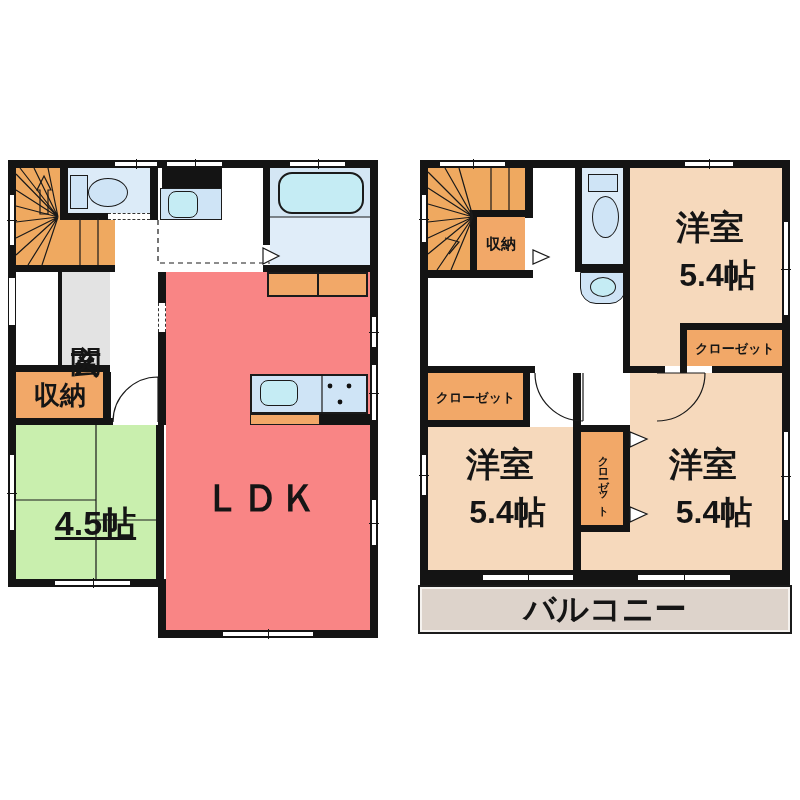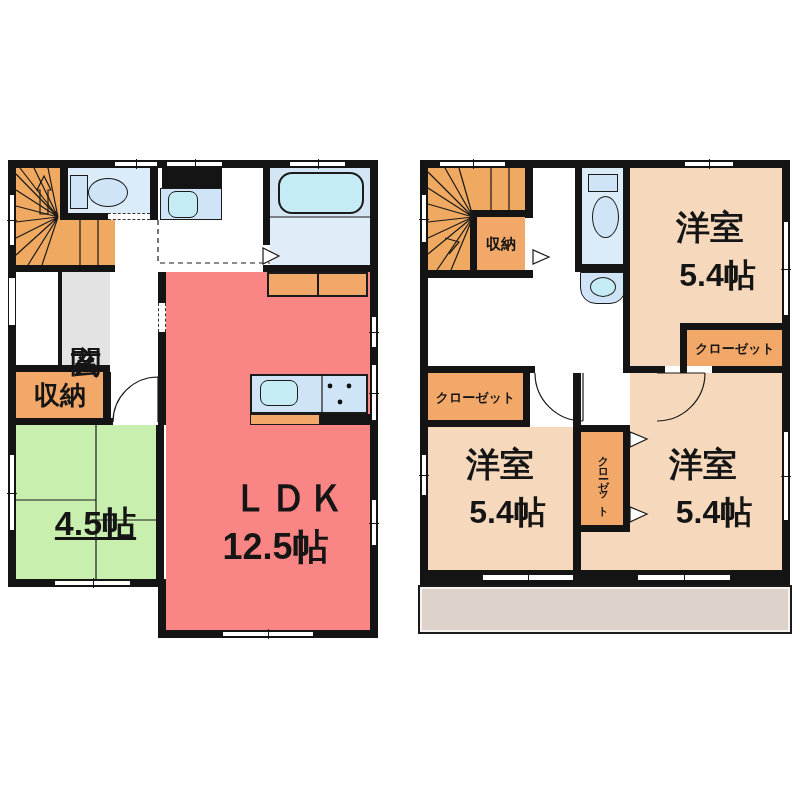--- a/index.html
+++ b/index.html
@@ -107,22 +107,21 @@
         <circle cx="322" cy="226" r="2.4"></circle>
         <circle cx="341" cy="226" r="2.4"></circle>
         <circle cx="332" cy="242" r="2.4"></circle>
       </g>
       <path fill="#fff" stroke="#1a1a1a" stroke-width="1.2" d="M255 88 L255 104 L271 96 Z"></path>
     </svg>
 
     <div class="label vert" style="left:54px;top:115px;width:48px;height:95px;font-size:30px;">玄関</div>
     <div class="label" style="left:8px;top:214px;width:88px;height:42px;font-size:26px;">収納</div>
     <div class="label" style="left:20px;top:340px;width:135px;height:46px;font-size:34px;text-decoration:underline;">4.5帖</div>
-    <div class="label" style="left:206px;top:315px;width:150px;height:46px;font-size:38px;text-align:center;">ＬＤＫ</div>
-    <div class="label" style="left:185px;top:365px;width:165px;height:44px;font-size:36px;">12.5帖</div>
+    <div class="label" style="left:178px;top:315px;width:150px;height:46px;font-size:38px;text-align:center;">ＬＤＫ</div>
   </section>
 
   <section class="plan" style="left:415px;top:160px;width:380px;height:478px;">
 
     <div class="fill" style="left:13px;top:8px;width:97px;height:42px;background:var(--c-stairs_orange);"></div>
     <div class="fill" style="left:13px;top:50px;width:42px;height:60px;background:var(--c-stairs_orange);"></div>
     <div class="fill" style="left:62px;top:57px;width:48px;height:53px;background:var(--c-storage_orange);"></div>
     <div class="fill" style="left:167px;top:8px;width:41px;height:96px;background:var(--c-water_floor);"></div>
     <div class="fill" style="left:215px;top:8px;width:152px;height:198px;background:var(--c-youshitsu_tan);"></div>
     <div class="fill" style="left:272px;top:170px;width:96px;height:36px;background:var(--c-storage_orange);"></div>
@@ -191,14 +190,15 @@
     <div class="label" style="left:62px;top:60px;width:48px;height:46px;font-size:15px;">収納</div>
     <div class="label" style="left:225px;top:45px;width:140px;height:44px;font-size:34px;">洋室</div>
     <div class="label" style="left:230px;top:95px;width:145px;height:40px;font-size:32px;">5.4帖</div>
     <div class="label" style="left:272px;top:172px;width:96px;height:32px;font-size:13px;">クローゼット</div>
     <div class="label" style="left:13px;top:218px;width:95px;height:38px;font-size:13px;">クローゼット</div>
     <div class="label vert" style="left:168px;top:275px;width:40px;height:88px;font-size:11px;letter-spacing:0;">クローゼット</div>
     <div class="label" style="left:15px;top:282px;width:140px;height:44px;font-size:34px;">洋室</div>
     <div class="label" style="left:20px;top:332px;width:145px;height:40px;font-size:32px;">5.4帖</div>
     <div class="label" style="left:218px;top:282px;width:140px;height:44px;font-size:34px;">洋室</div>
     <div class="label" style="left:225px;top:332px;width:148px;height:40px;font-size:32px;">5.4帖</div>
+    <div class="label" style="left:3px;top:428px;width:374px;height:42px;font-size:32px;">バルコニー</div>
   </section>
 </div>
 
 </body></html>

